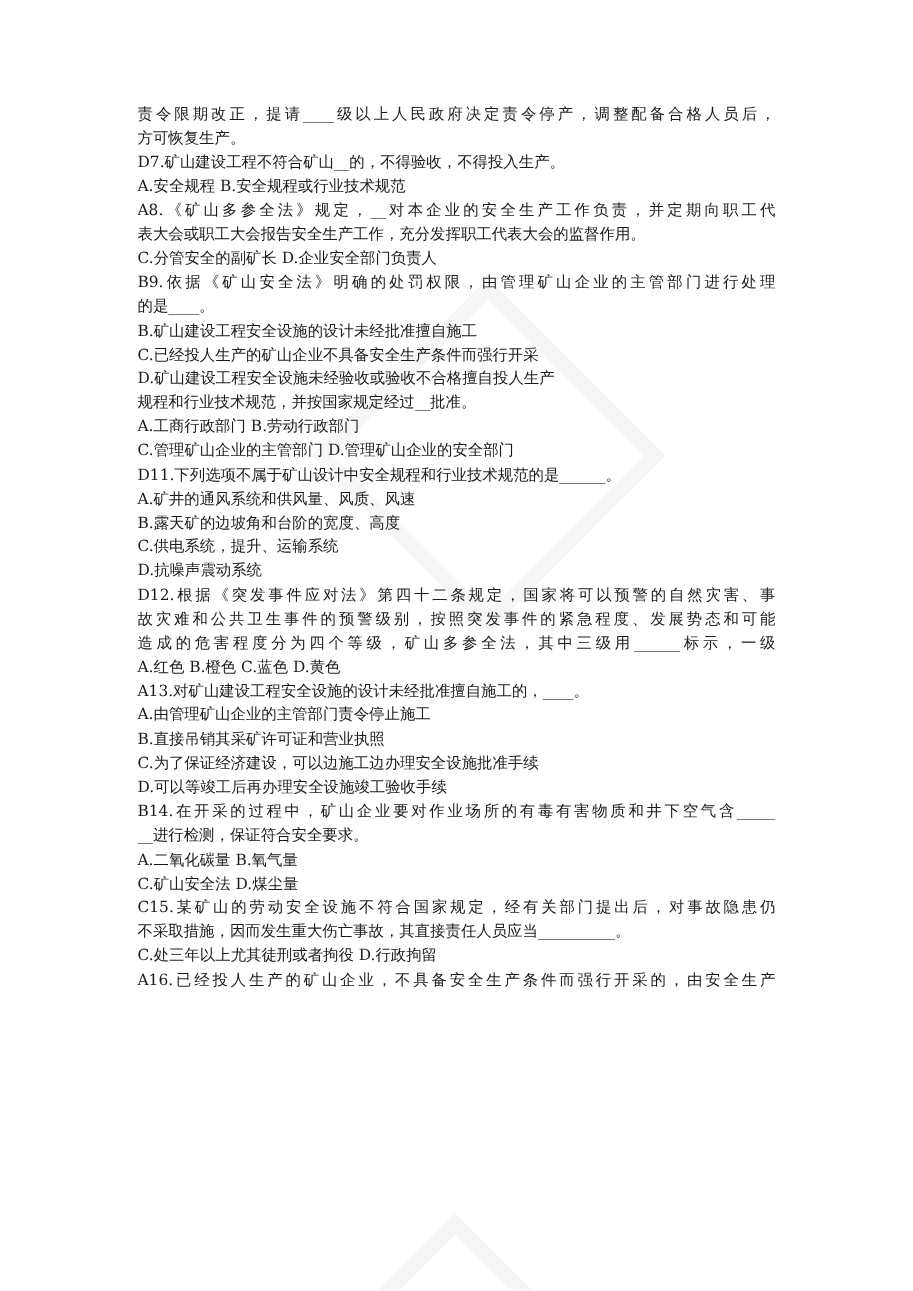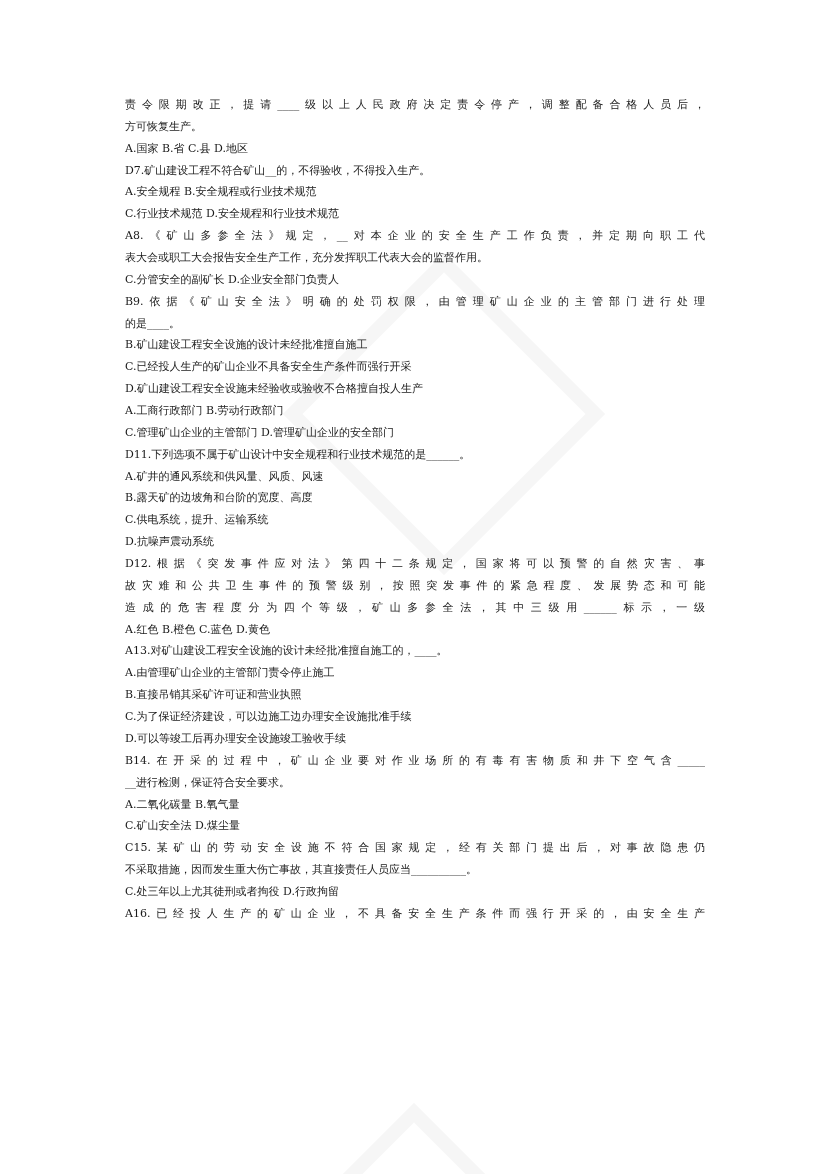--- a/index.html
+++ b/index.html
@@ -8,47 +8,46 @@
   .watermark {
     position: absolute; width: 200px; height: 200px;
     border: 14px solid rgba(0,0,0,0.035);
     transform: rotate(45deg);
   }
   .wm-1 { left: 330px; top: 300px; }
   .wm-2 { left: 300px; top: 1150px; }
   .content {
     position: absolute; left: 125px; top: 94px; width: 580px;
     font-family: "DejaVu Serif", "Liberation Serif", serif;
-    font-size: 11px; line-height: 21.86px; color: #1a1a1a;
+    font-size: 14px; line-height: 21.86px; color: #1a1a1a;
   }
   .line { white-space: nowrap; height: 21.86px; overflow: visible; }
   .line.justify { text-align: justify; text-align-last: justify; white-space: normal; overflow: hidden; }
 </style>
 </head>
 <body>
 
 <div class="page">
   <div class="watermark wm-1"></div>
   <div class="watermark wm-2"></div>
 
   <div class="content" id="content">
     <div class="line justify">责令限期改正，提请____级以上人民政府决定责令停产，调整配备合格人员后，</div>
     <div class="line">方可恢复生产。</div>
-    <div class="line">A.国家 B.省 C.县 D.地区</div>
     <div class="line">D7.矿山建设工程不符合矿山__的，不得验收，不得投入生产。</div>
     <div class="line">A.安全规程 B.安全规程或行业技术规范</div>
-    <div class="line">C.行业技术规范 D.安全规程和行业技术规范</div>
     <div class="line justify">A8.《矿山多参全法》规定，__对本企业的安全生产工作负责，并定期向职工代</div>
     <div class="line">表大会或职工大会报告安全生产工作，充分发挥职工代表大会的监督作用。</div>
     <div class="line">C.分管安全的副矿长 D.企业安全部门负责人</div>
     <div class="line justify">B9.依据《矿山安全法》明确的处罚权限，由管理矿山企业的主管部门进行处理</div>
     <div class="line">的是____。</div>
     <div class="line">B.矿山建设工程安全设施的设计未经批准擅自施工</div>
     <div class="line">C.已经投人生产的矿山企业不具备安全生产条件而强行开采</div>
     <div class="line">D.矿山建设工程安全设施未经验收或验收不合格擅自投人生产</div>
+    <div class="line">规程和行业技术规范，并按国家规定经过__批准。</div>
     <div class="line">A.工商行政部门 B.劳动行政部门</div>
     <div class="line">C.管理矿山企业的主管部门 D.管理矿山企业的安全部门</div>
     <div class="line">D11.下列选项不属于矿山设计中安全规程和行业技术规范的是______。</div>
     <div class="line">A.矿井的通风系统和供风量、风质、风速</div>
     <div class="line">B.露天矿的边坡角和台阶的宽度、高度</div>
     <div class="line">C.供电系统，提升、运输系统</div>
     <div class="line">D.抗噪声震动系统</div>
     <div class="line justify">D12.根据《突发事件应对法》第四十二条规定，国家将可以预警的自然灾害、事</div>
     <div class="line justify">故灾难和公共卫生事件的预警级别，按照突发事件的紧急程度、发展势态和可能</div>
     <div class="line justify">造成的危害程度分为四个等级，矿山多参全法，其中三级用______标示，一级</div>

